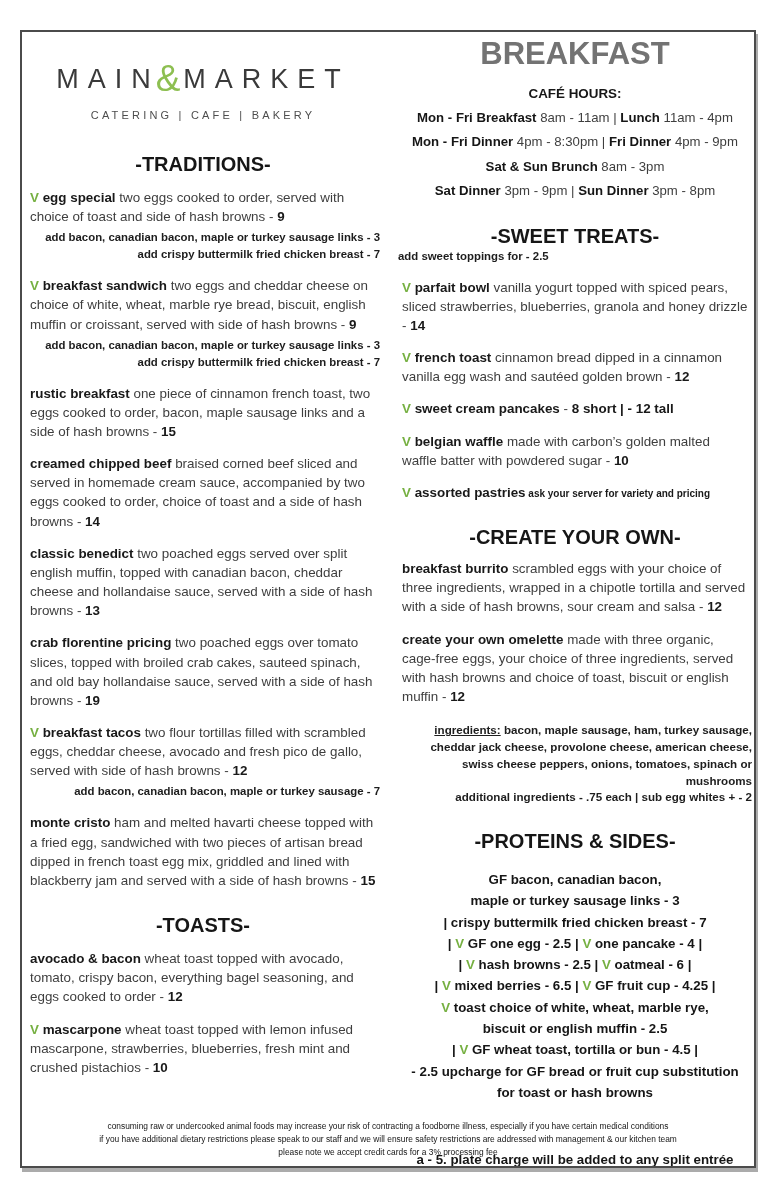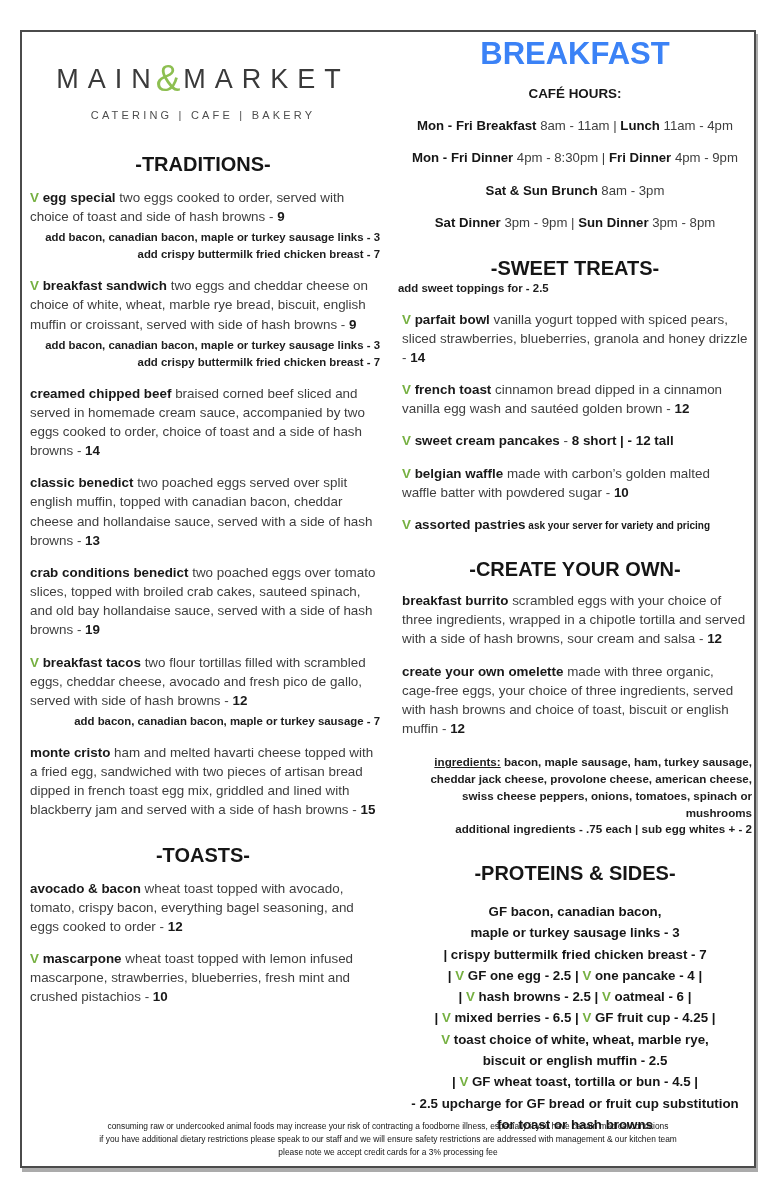--- a/index.html
+++ b/index.html
@@ -35,24 +35,24 @@
   .item .v     { font-weight:700; color:#76b042; }
   .item .name  { font-weight:700; color:#191919; }
   .item .desc  { color:#3e3e3e; }
   .item .inote { font-weight:700; font-size:10px; color:#191919;text-align:center; }
   .item .price { font-weight:700; color:#191919; }
   .addon { margin:1px 0 0; font-size:11.4px; font-weight:700; color:#1d1d1d; line-height:1.4; white-space:pre-wrap;text-align:right; }
 
   .sub-note { text-align:left; font-size:11.4px; font-weight:700; color:#1d1d1d; margin:-8px 0 16px; }
 
   
-  .breakfast-title { font-size:31px; font-weight:700; color:#3b82f6; text-align:center; margin:2px 0 12px; letter-spacing:0; }
+  .breakfast-title { font-size:31px; font-weight:700; color:#737373; text-align:center; margin:2px 0 12px; letter-spacing:0; }
   .hours { text-align:center; font-size:13.2px; line-height:1.52; color:#3e3e3e; }
   .hours .hdr { font-weight:700; color:#161616; margin:0 0 1px; font-size:13.4px; }
-  .hours p { margin:12px; white-space:pre-wrap; }
+  .hours p { margin:4px; white-space:pre-wrap; }
   .hours .b { font-weight:700; color:#161616; }
 
   
   .ing-block { margin:16px 0 4px;text-align:right; }
   .ing { margin:0; font-size:11.6px; font-weight:700; color:#1d1d1d; line-height:1.45; white-space:pre-wrap; }
   .ing .u { text-decoration:underline; }
 
   
   .center-block { text-align:center; }
   .center-block .cline { margin:0; font-size:13.3px; font-weight:700; color:#161616; line-height:1.6; white-space:pre-wrap; }
@@ -83,27 +83,30 @@
             <p class="item"><span class="v">V </span><span class="name">egg special</span><span class="desc"> two eggs cooked to order, served with choice of toast and side of hash browns</span><span class="desc"> - </span><span class="price">9</span></p>
             <p class="addon">add bacon, canadian bacon, maple or turkey sausage links - 3</p>
             <p class="addon">add crispy buttermilk fried chicken breast - 7</p>
           </div>
           <div class="item-block">
             <p class="item"><span class="v">V </span><span class="name">breakfast sandwich</span><span class="desc"> two eggs and cheddar cheese on choice of white, wheat, marble rye bread, biscuit, english muffin or croissant, served with side of hash browns</span><span class="desc"> - </span><span class="price">9</span></p>
             <p class="addon">add bacon, canadian bacon, maple or turkey sausage links - 3</p>
             <p class="addon">add crispy buttermilk fried chicken breast - 7</p>
           </div>
           <div class="item-block">
+            <p class="item"><span class="name">rustic breakfast</span><span class="desc"> one piece of cinnamon french toast, two eggs cooked to order, bacon, maple sausage links and a side of hash browns</span><span class="desc"> - </span><span class="price">15</span></p>
+          </div>
+          <div class="item-block">
             <p class="item"><span class="name">creamed chipped beef</span><span class="desc"> braised corned beef sliced and served in homemade cream sauce, accompanied by two eggs cooked to order, choice of toast and a side of hash browns</span><span class="desc"> - </span><span class="price">14</span></p>
           </div>
           <div class="item-block">
             <p class="item"><span class="name">classic benedict</span><span class="desc"> two poached eggs served over split english muffin, topped with canadian bacon, cheddar cheese and hollandaise sauce, served with a side of hash browns</span><span class="desc"> - </span><span class="price">13</span></p>
           </div>
           <div class="item-block">
-            <p class="item"><span class="name">crab conditions benedict</span><span class="desc"> two poached eggs over tomato slices, topped with broiled crab cakes, sauteed spinach, and old bay hollandaise sauce, served with a side of hash browns</span><span class="desc"> - </span><span class="price">19</span></p>
+            <p class="item"><span class="name">crab florentine pricing</span><span class="desc"> two poached eggs over tomato slices, topped with broiled crab cakes, sauteed spinach, and old bay hollandaise sauce, served with a side of hash browns</span><span class="desc"> - </span><span class="price">19</span></p>
           </div>
           <div class="item-block">
             <p class="item"><span class="v">V </span><span class="name">breakfast tacos</span><span class="desc"> two flour tortillas filled with scrambled eggs, cheddar cheese, avocado and fresh pico de gallo, served with side of hash browns</span><span class="desc"> - </span><span class="price">12</span></p>
             <p class="addon">add bacon, canadian bacon, maple or turkey sausage - 7</p>
           </div>
           <div class="item-block">
             <p class="item"><span class="name">monte cristo</span><span class="desc"> ham and melted havarti cheese topped with a fried egg, sandwiched with two pieces of artisan bread dipped in french toast egg mix, griddled and lined with blackberry jam and served with a side of hash browns</span><span class="desc"> - </span><span class="price">15</span></p>
           </div>
           <h2 class="sec-heading">-TOASTS-</h2>
           <div class="item-block">

